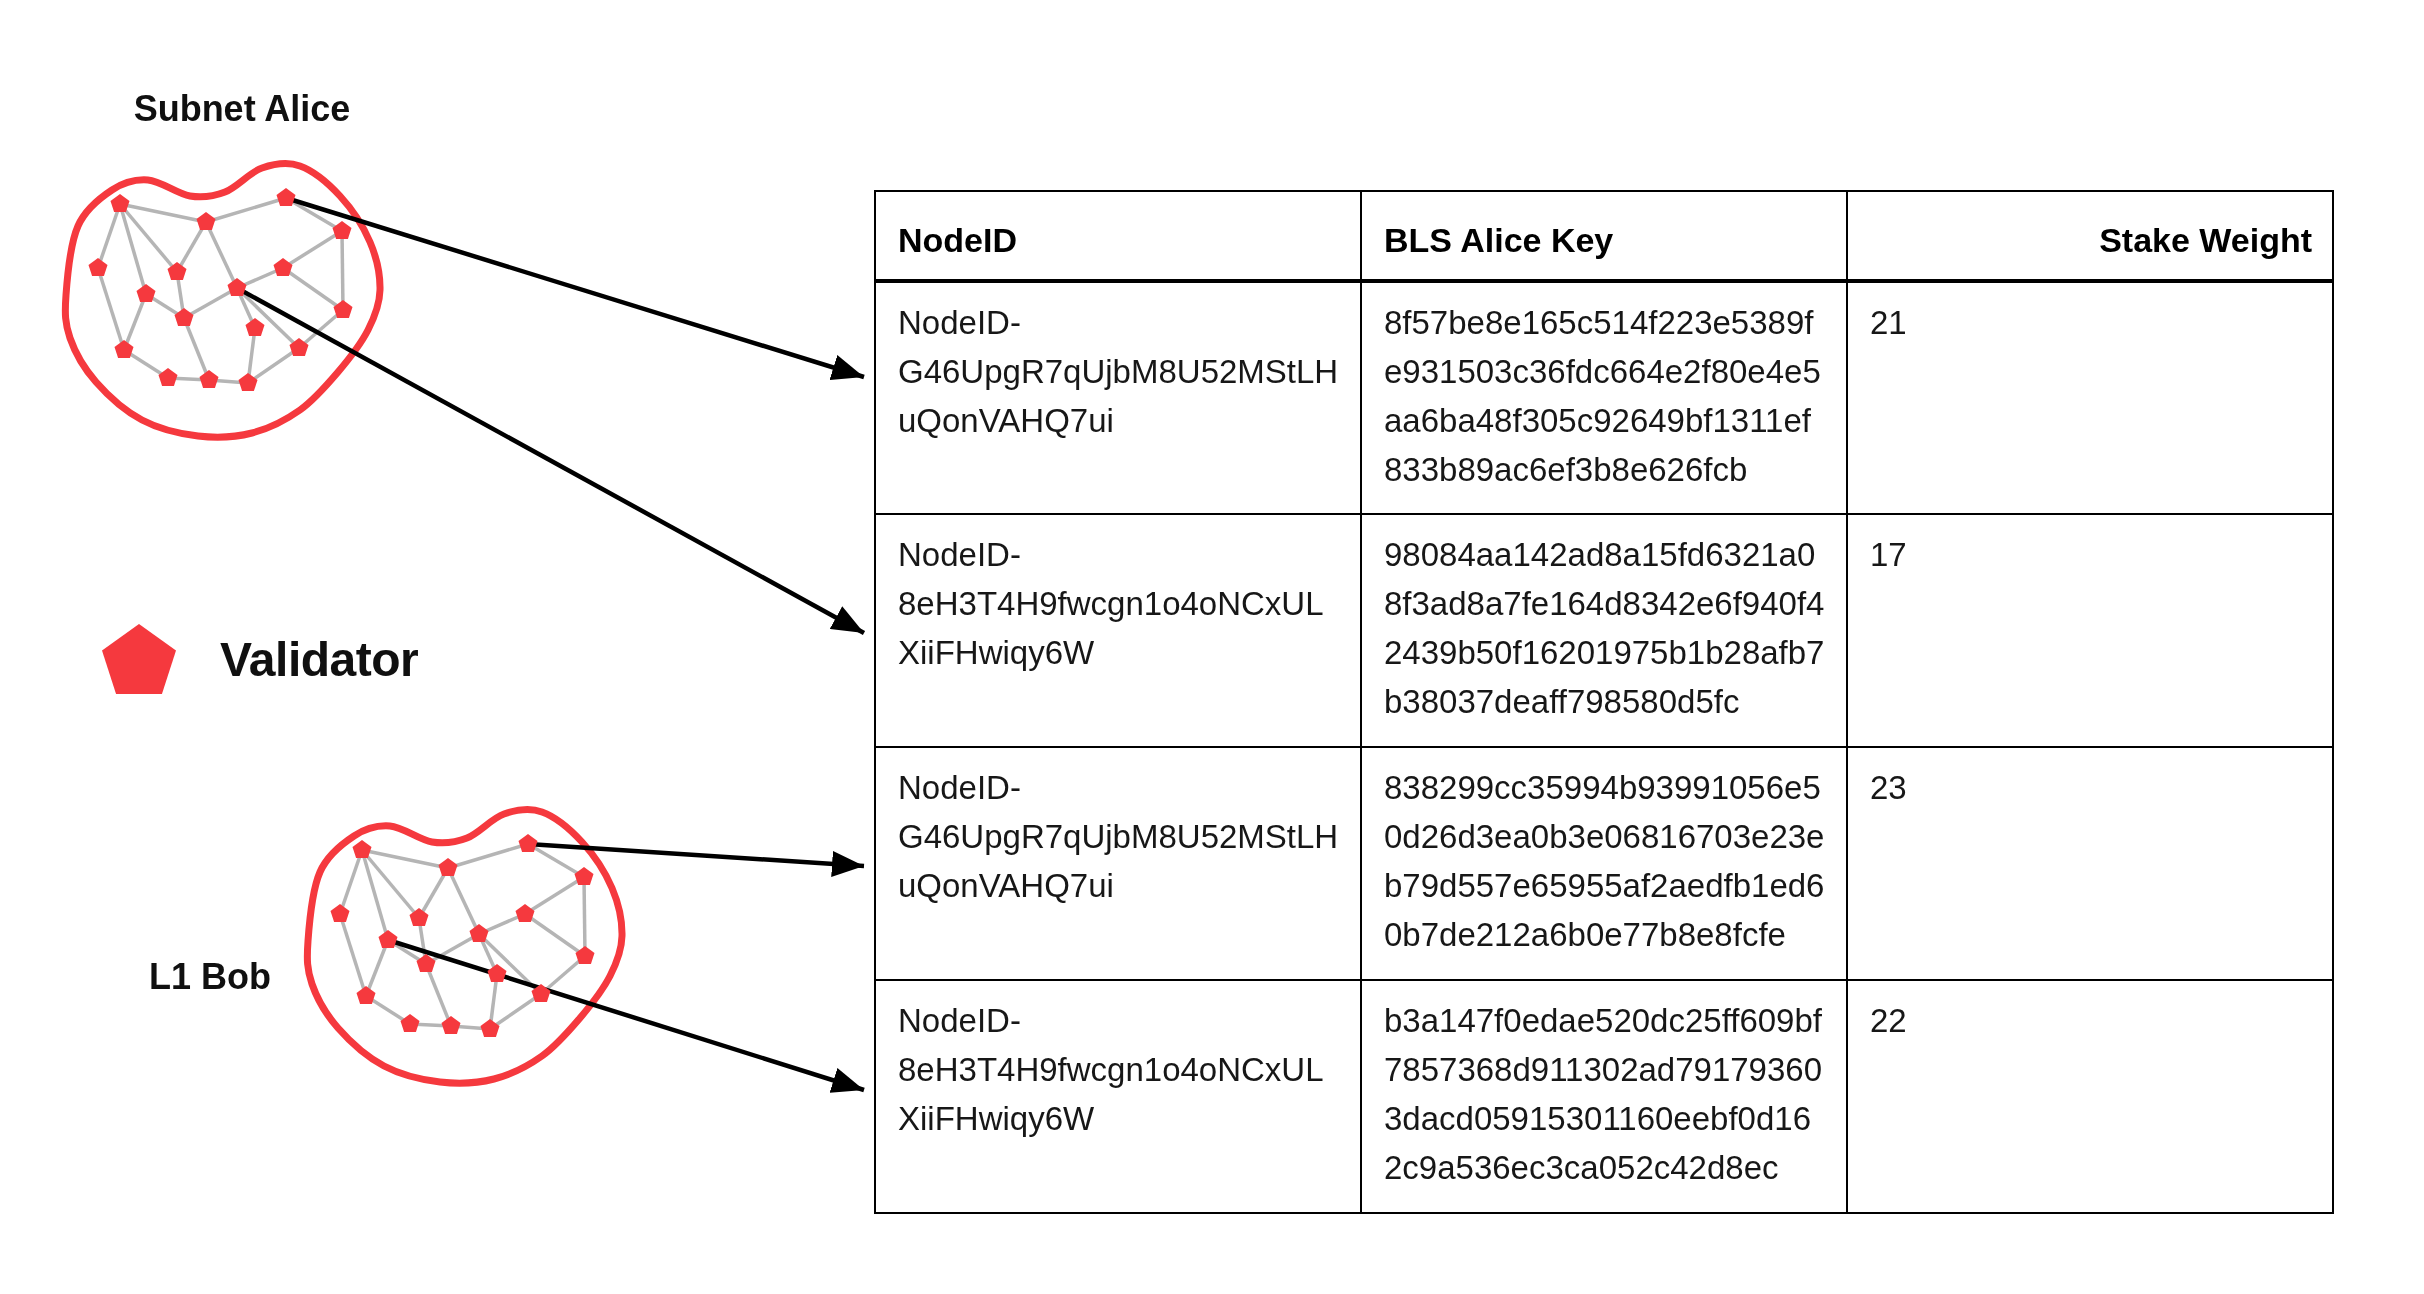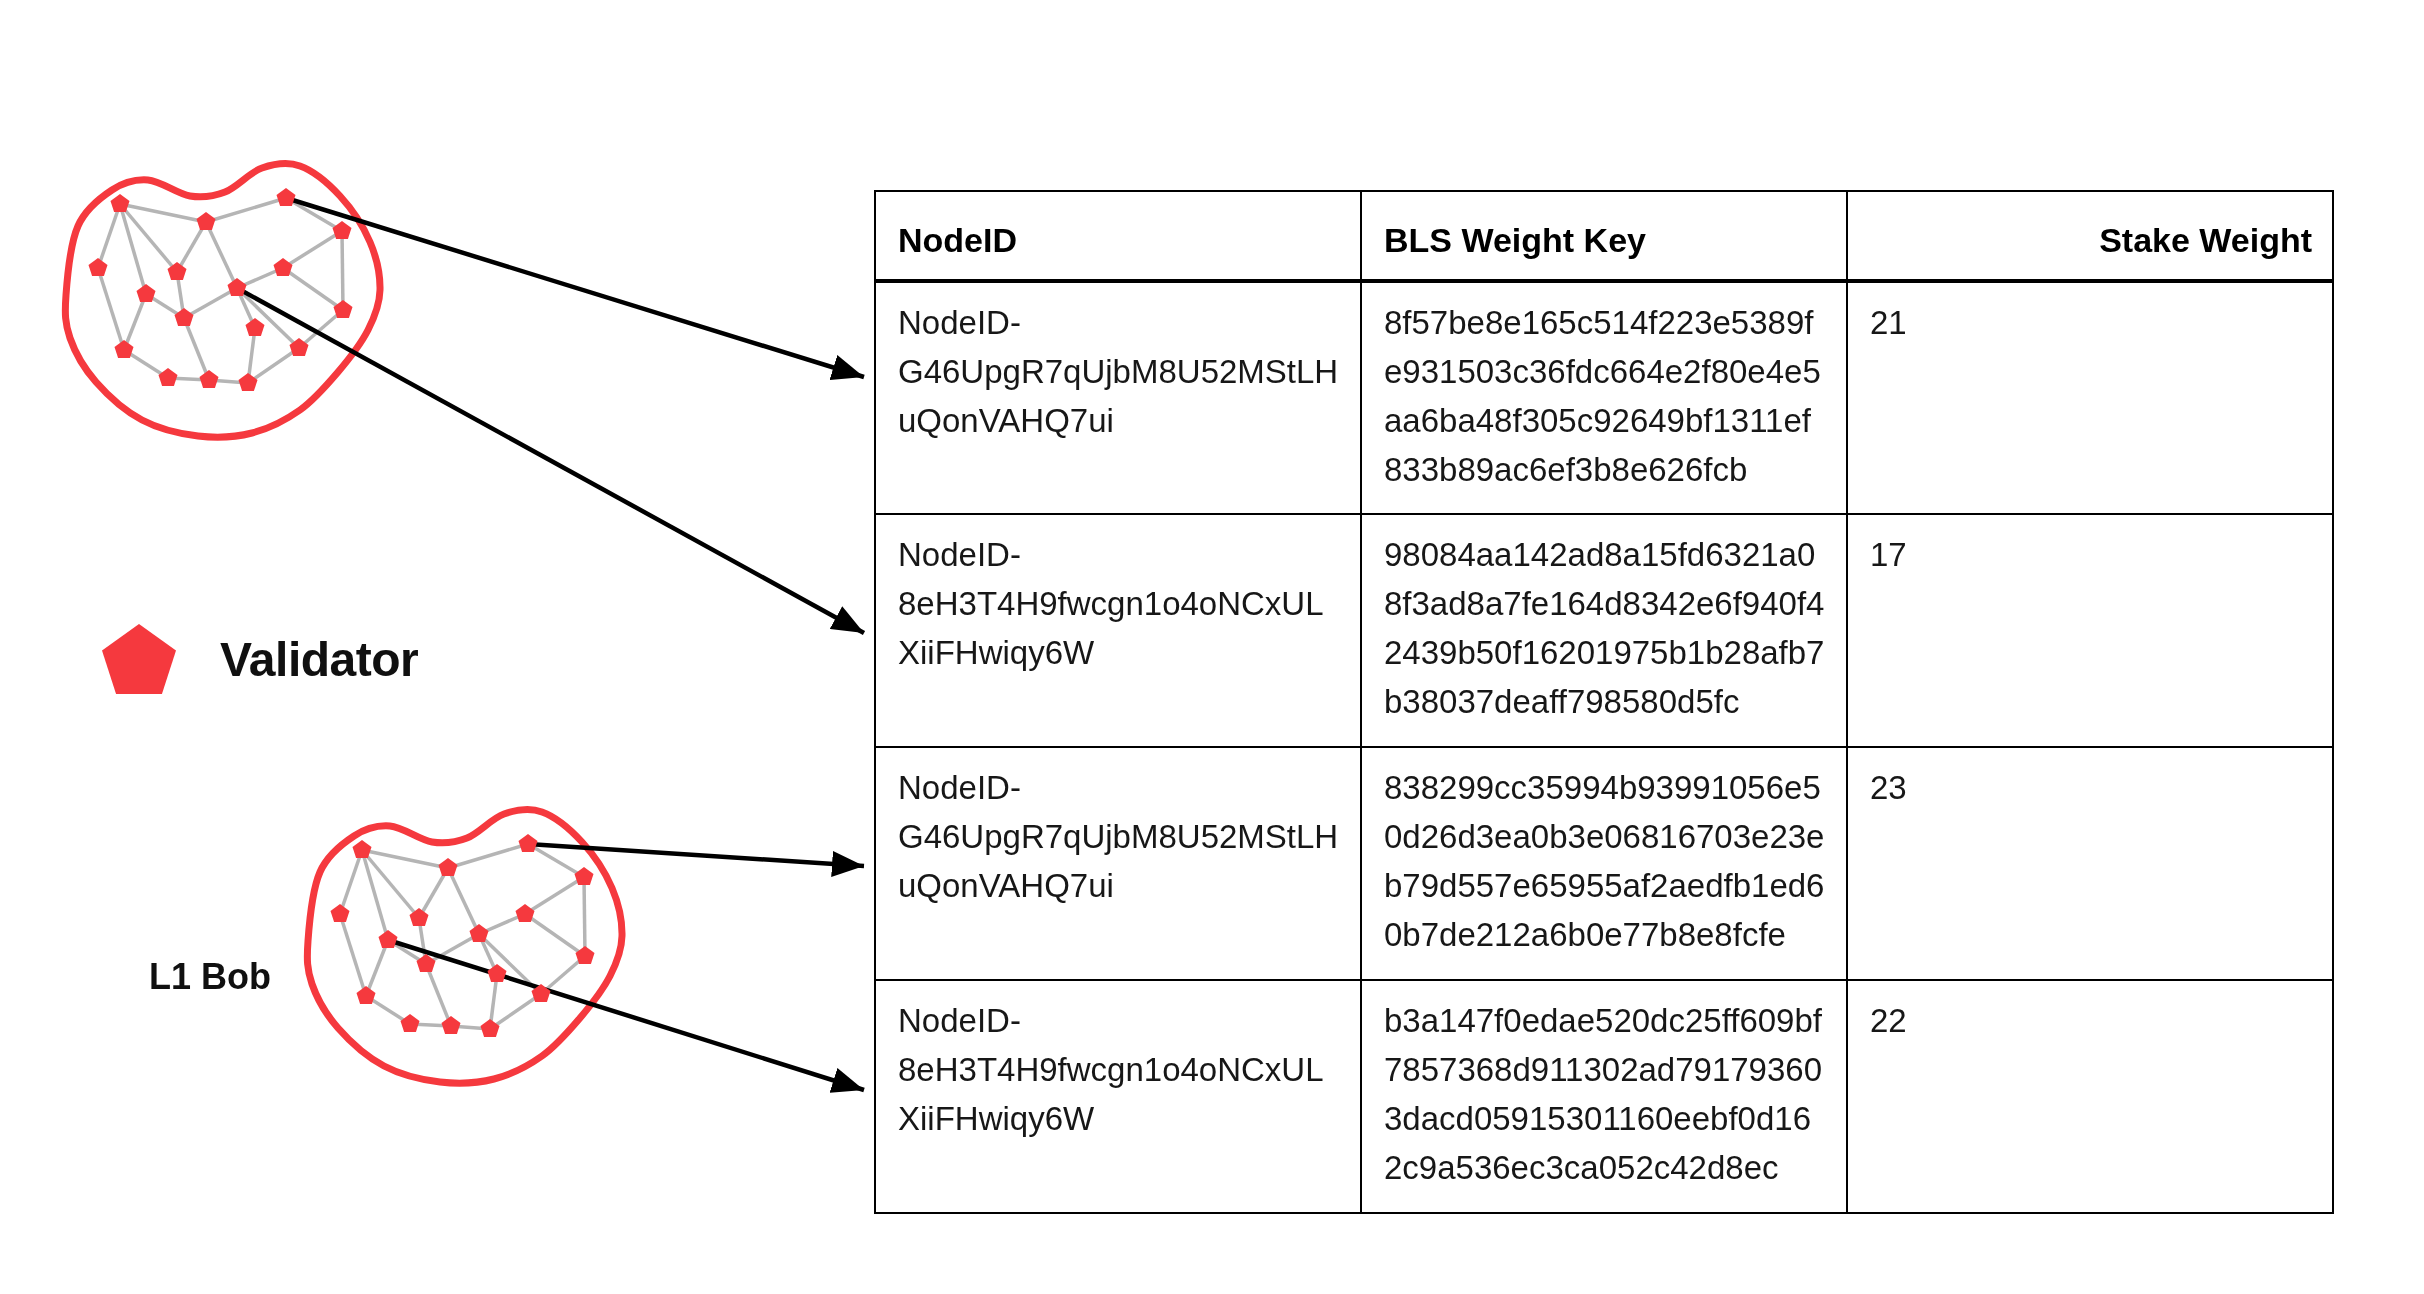--- a/index.html
+++ b/index.html
@@ -144,38 +144,39 @@
       <polygon points="426.0,954.0 435.5,960.9 431.9,972.1 420.1,972.1 416.5,960.9" fill="#f5393e"></polygon>
       <polygon points="497.0,964.0 506.5,970.9 502.9,982.1 491.1,982.1 487.5,970.9" fill="#f5393e"></polygon>
       <polygon points="541.0,984.0 550.5,990.9 546.9,1002.1 535.1,1002.1 531.5,990.9" fill="#f5393e"></polygon>
       <polygon points="366.0,986.0 375.5,992.9 371.9,1004.1 360.1,1004.1 356.5,992.9" fill="#f5393e"></polygon>
       <polygon points="410.0,1014.0 419.5,1020.9 415.9,1032.1 404.1,1032.1 400.5,1020.9" fill="#f5393e"></polygon>
       <polygon points="451.0,1016.0 460.5,1022.9 456.9,1034.1 445.1,1034.1 441.5,1022.9" fill="#f5393e"></polygon>
       <polygon points="490.0,1019.0 499.5,1025.9 495.9,1037.1 484.1,1037.1 480.5,1025.9" fill="#f5393e"></polygon>
     </svg>
 
 
+  <div class="cluster-label label-alice">Subnet Alice</div>
 
   <div class="cluster-label label-bob">L1 Bob</div>
 
   <div class="legend">
     <span class="pentagon" style="background: rgb(245, 57, 62);"></span>
     <span class="legend-text">Validator</span>
   </div>
 
   <table class="ledger">
     <colgroup>
         <col>
         <col>
         <col>
       </colgroup>
     <thead>
       <tr>
         <th>NodeID</th>
-        <th>BLS Weight Key</th>
+        <th>BLS Alice Key</th>
         <th class="center">Stake Weight</th>
       </tr>
     </thead>
     <tbody>
       <tr>
         <td>NodeID-G46UpgR7qUjbM8U52MStLHuQonVAHQ7ui</td>
         <td>8f57be8e165c514f223e5389fe931503c36fdc664e2f80e4e5aa6ba48f305c92649bf1311ef833b89ac6ef3b8e626fcb</td>
         <td>21</td>
       </tr>
       <tr>

